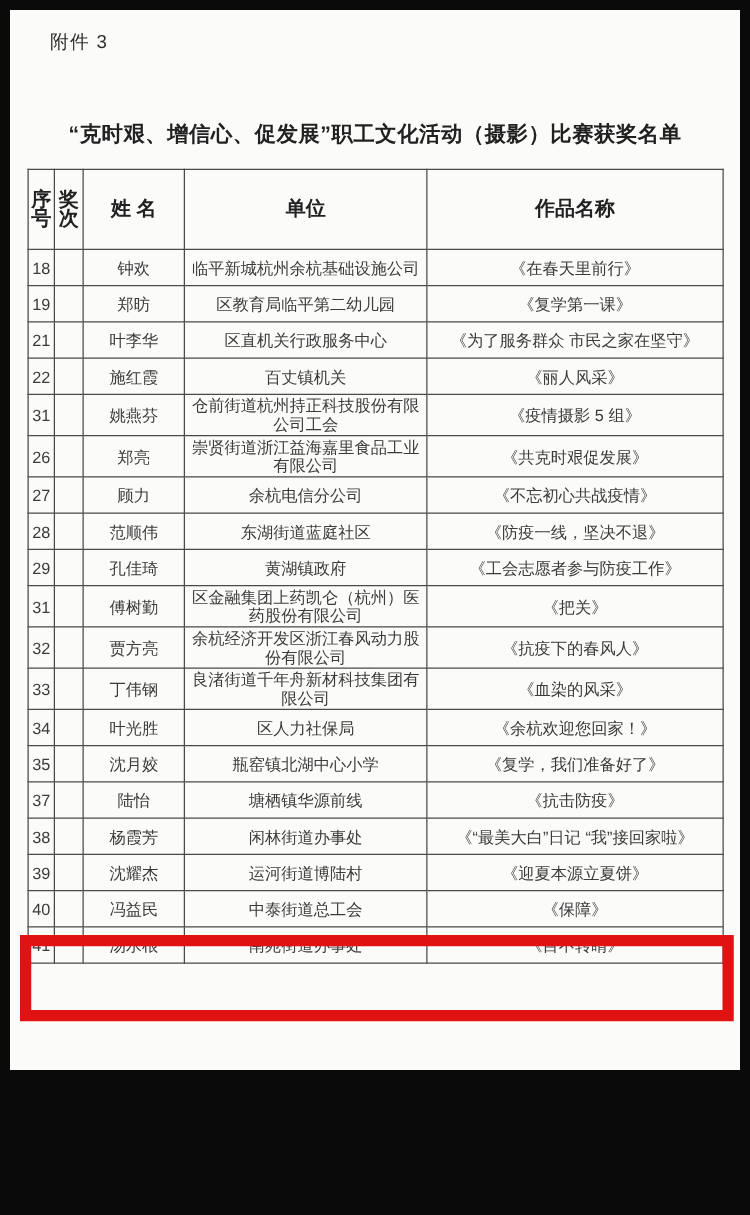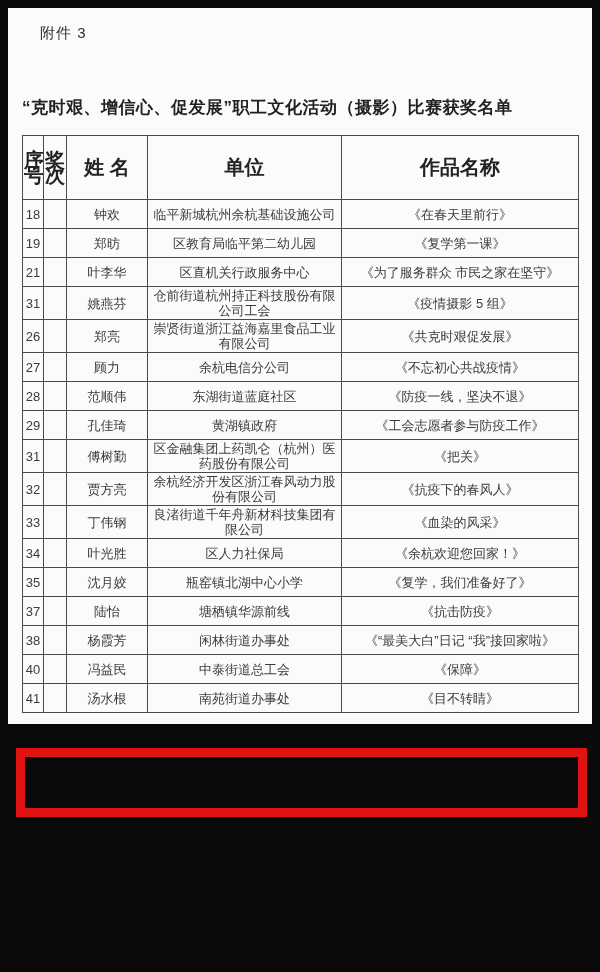--- a/index.html
+++ b/index.html
@@ -6,35 +6,36 @@
   html, body { width: 600px; height: 972px; }
   body {
     background: #0a0a0a;
     font-family: "Liberation Sans", "DejaVu Sans", sans-serif;
     position: relative;
     overflow: hidden;
   }
   .page {
     position: absolute;
     left: 8px; top: 8px;
-    width: 584px; height: 716px;
+    width: 584px; height: 848px;
     background: #fbfbfa;
     color: #3b3b3b;
   }
   .attachment {
     position: absolute;
     left: 32px; top: 16px;
     font-size: 15px;
     color: #2e2e2e;
     letter-spacing: 1px;
   }
   .doc-title {
     position: absolute;
     left: 14px; top: 88px;
     width: 556px;
+    text-align: center;
     font-weight: bold;
     font-size: 17px;
     color: #212121;
     letter-spacing: 0.5px;
   }
   table.award-table {
     position: absolute;
     left: 14px; top: 127px;
     width: 556px;
     border-collapse: collapse;
@@ -47,21 +48,21 @@
     font-size: 13px;
     line-height: 15px;
     color: #3b3b3b;
     padding: 1px 2px;
     overflow: hidden;
     word-break: break-all;
   }
   .award-table th {
     font-weight: bold;
     color: #222;
-    font-size: 20px;
+    font-size: 16px;
     height: 64px;
     padding: 2px 1px;
   }
   .award-table td { height: 29px; }
   .highlight-box {
     position: absolute;
     border: 9px solid #e11212;
     background: transparent;
     pointer-events: none;
     z-index: 5;
@@ -112,20 +113,27 @@
 
 
     <tr>
       <td>21</td>
       <td></td>
       <td>叶李华</td>
       <td>区直机关行政服务中心</td>
       <td>《为了服务群众 市民之家在坚守》</td>
     </tr>
 
+    <tr>
+      <td>22</td>
+      <td></td>
+      <td>施红霞</td>
+      <td>百丈镇机关</td>
+      <td>《丽人风采》</td>
+    </tr>
 
 
     <tr>
       <td>31</td>
       <td></td>
       <td>姚燕芬</td>
       <td>仓前街道杭州持正科技股份有限公司工会</td>
       <td>《疫情摄影 5 组》</td>
     </tr>
 
@@ -213,20 +221,27 @@
     </tr>
 
     <tr>
       <td>38</td>
       <td></td>
       <td>杨霞芳</td>
       <td>闲林街道办事处</td>
       <td>《“最美大白”日记 “我”接回家啦》</td>
     </tr>
 
+    <tr>
+      <td>39</td>
+      <td></td>
+      <td>沈耀杰</td>
+      <td>运河街道博陆村</td>
+      <td>《迎夏本源立夏饼》</td>
+    </tr>
 
     <tr>
       <td>40</td>
       <td></td>
       <td>冯益民</td>
       <td>中泰街道总工会</td>
       <td>《保障》</td>
     </tr>
 
     <tr>

